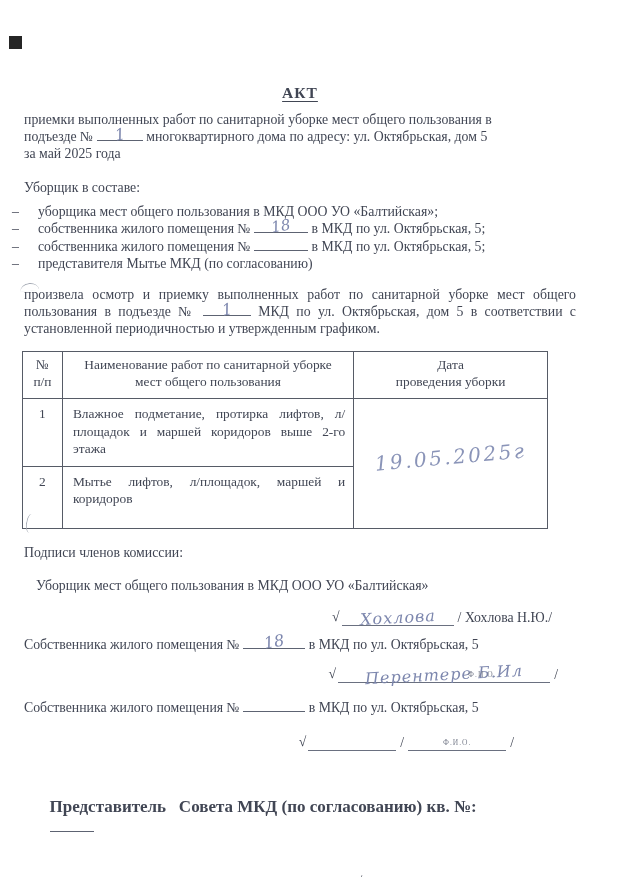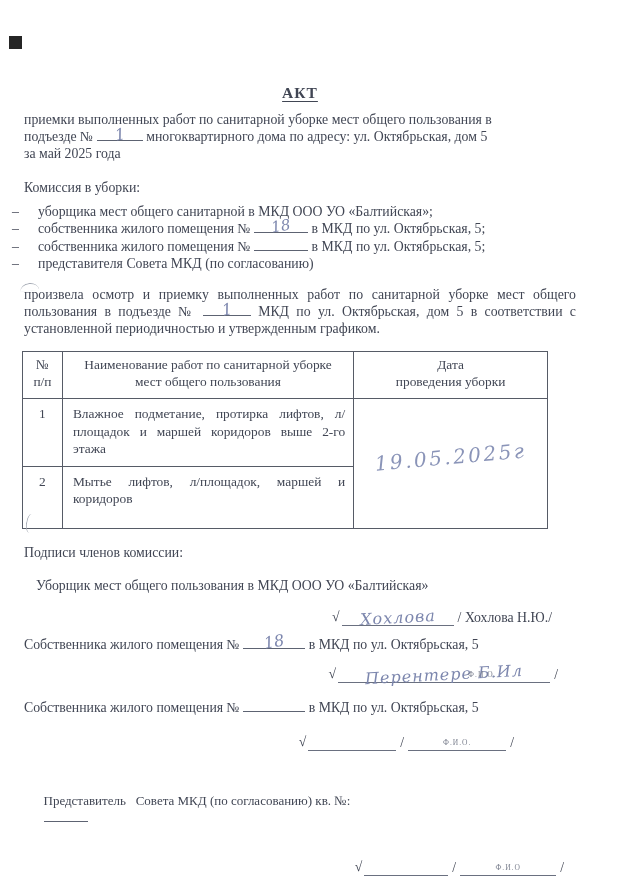--- a/index.html
+++ b/index.html
@@ -54,21 +54,21 @@
   table.acts td.work { width:292px; padding:6px 8px 8px 10px; text-align:justify; line-height:17.5px; }
   table.acts td.datecell { width:194px; text-align:center; vertical-align:middle; }
   table.acts tr.row2 td { height:62px; }
   .date-hand { display:inline-block; font-family:"DejaVu Serif", serif; font-style:italic;
                color:#8a94b8; font-size:20px; letter-spacing:2.5px;
                transform:rotate(-5deg) translateY(-6px); white-space:nowrap; }
 
   .sig-head { margin-top:16px; font-size:13.8px; }
   .sig-role { margin-top:17px; font-size:13.8px;margin-left:12px; }
   .owner-line { font-size:13.8px; }
-  .rep-line { margin-top:26px; font-size:13px; white-space:pre-wrap; }
+  .rep-line { margin-top:26px; font-size:17px; white-space:pre-wrap;font-weight:bold; }
 
   .sigline { display:flex; align-items:flex-end; justify-content:flex-end; font-size:13.8px; }
   .sigline .check { margin-right:2px; transform:translateY(-1px); }
   .sig-seg { display:inline-block; border-bottom:1px solid #6a7080; position:relative; height:15px; }
   .sig-seg .sig-hand { position:absolute; left:50%; bottom:-2px; transform:translateX(-50%) rotate(-3deg);
             font-size:16px; letter-spacing:1px; white-space:nowrap; }
   .sig-seg .fio { position:absolute; top:2px; left:50%; transform:translateX(-50%);
             font-size:7.5px; letter-spacing:1px; color:#7d8290; white-space:nowrap; }
   .sig-seg .fio-right { left:68%; }
   .slash { margin:0 4px; }
@@ -95,44 +95,44 @@
       <div>
         <span>подъезде №</span>
         <span class="blank" style="width:46px;"><span class="hand-over hand" style="font-size:16px;">1</span></span>
         <span>многоквартирного дома по адресу: ул. Октябрьская, дом 5</span>
       </div>
       <div>
         <span>за май 2025 года</span>
       </div>
     </div>
 
-    <div class="hline">Комиссия в уборки:</div>
+    <div class="hline">Уборщик в составе:</div>
 
     <ul class="members">
       <li>
         <span class="dash">–</span>
-        <span>уборщика мест общего санитарной в МКД ООО УО «Балтийская»;</span>
+        <span>уборщика мест общего пользования в МКД ООО УО «Балтийская»;</span>
       </li>
       <li>
         <span class="dash">–</span>
         <span><span>собственника жилого помещения №</span>
           <span class="blank" style="width:54px;"><span class="hand-over hand" style="font-size:15px;">18</span></span>
           <span>в МКД по ул. Октябрьская, 5;</span>
         </span>
       </li>
       <li>
         <span class="dash">–</span>
         <span><span>собственника жилого помещения №</span>
           <span class="blank" style="width:54px;"></span>
           <span>в МКД по ул. Октябрьская, 5;</span>
         </span>
       </li>
       <li>
         <span class="dash">–</span>
-        <span>представителя Совета МКД (по согласованию)</span>
+        <span>представителя Мытье МКД (по согласованию)</span>
       </li>
     </ul>
 
     <div class="statement">
       <span>произвела осмотр и приемку выполненных работ по санитарной уборке мест общего пользования в подъезде №</span>
       <span class="blank" style="width:48px;"><span class="hand-over hand" style="font-size:16px;">1</span></span>
       <span>МКД по ул. Октябрьская, дом 5 в соответствии с установленной периодичностью и утвержденным графиком.</span>
     </div>
 
     <table class="acts">

